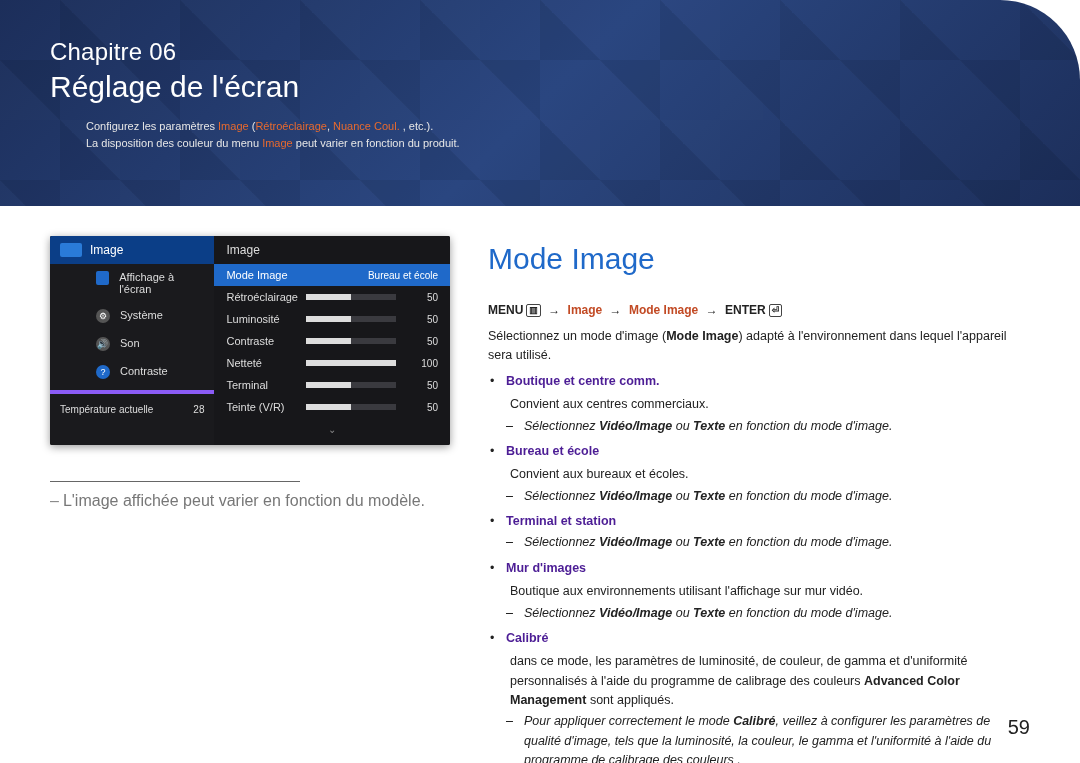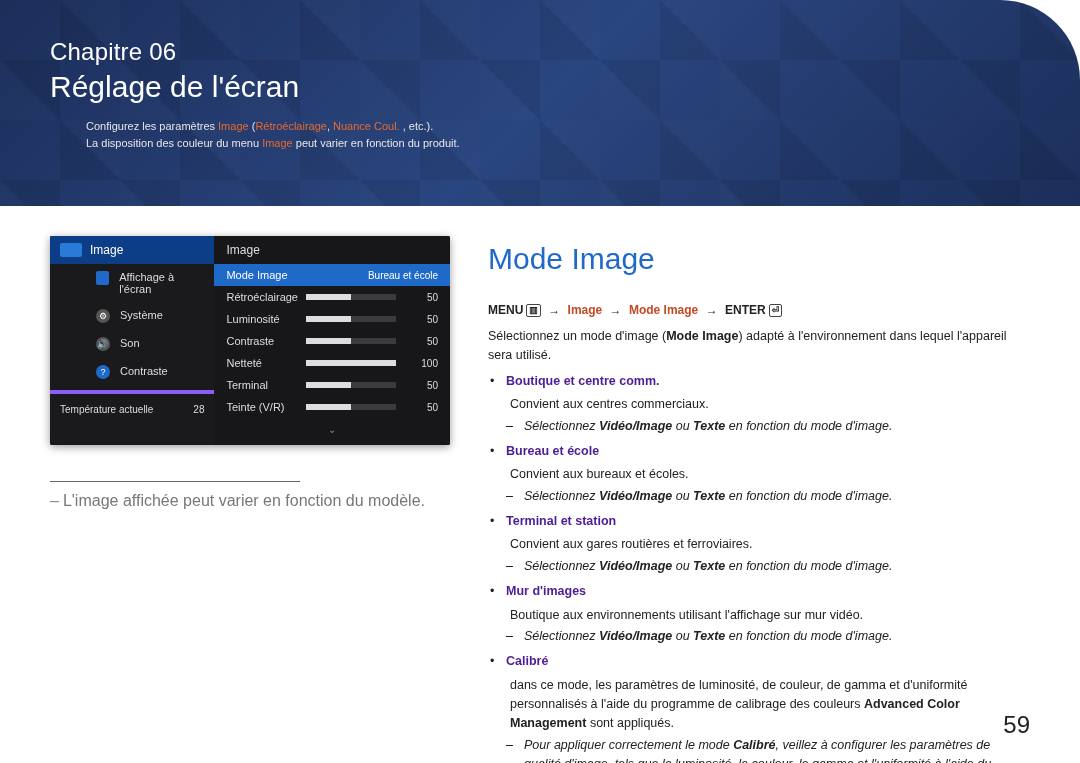--- a/index.html
+++ b/index.html
@@ -46,21 +46,21 @@
   .desc { }
   .bold { font-weight:700; }
   ul.modes { list-style:none; margin-left:0; }
   ul.modes>li { margin:6px 0 6px 14px; position:relative; padding-left:4px; }
   ul.modes>li::before { content:"•"; position:absolute; left:-12px; color:#222; }
   .mode-name { color:#4c1d95; font-weight:700; }
   .sub { margin:4px 0 2px 4px; }
   ul.subs { list-style:none;font-style:italic; }
   ul.subs>li { margin:2px 0 4px 14px; position:relative; padding-left:4px; }
   ul.subs>li::before { content:"‒"; position:absolute; left:-14px; color:#222; }
-  .page-num { position:absolute; right:50px; bottom:24px; font-size:24px; color:#222; }
+  .page-num { position:absolute; right:50px; bottom:24px; font-size:20px; color:#222; }
 </style>
 </head>
 <body>
 
 <div class="band">
   <div class="band-inner">
     <div class="chapter-label">Chapitre 06</div>
     <div class="chapter-title">Réglage de l'écran</div>
     <div class="intro">
       <span>Configurez les paramètres </span><span class="red">Image</span><span> (</span><span class="red">Rétroéclairage</span><span>, </span><span class="red">Nuance Coul.</span><span> , etc.).</span><br>
@@ -171,21 +171,21 @@
     <div class="desc">
       <span>Sélectionnez un mode d'image (</span><span class="bold">Mode Image</span><span>) adapté à l'environnement dans lequel l'appareil sera utilisé.</span>
     </div>
     <ul class="modes" id="modes-list">
         <li><span class="mode-name">Boutique et centre comm.</span><div class="sub">Convient aux centres commerciaux.</div><ul class="subs">
             <li>Sélectionnez <span class="bold">Vidéo/Image</span> ou <span class="bold">Texte</span> en fonction du mode d'image.</li>
           </ul></li>
         <li><span class="mode-name">Bureau et école</span><div class="sub">Convient aux bureaux et écoles.</div><ul class="subs">
             <li>Sélectionnez <span class="bold">Vidéo/Image</span> ou <span class="bold">Texte</span> en fonction du mode d'image.</li>
           </ul></li>
-        <li><span class="mode-name">Terminal et station</span><div class="sub">Convient aux gares routières et ferroviaires.</div><ul class="subs">
+        <li><span class="mode-name">Terminal et station</span><ul class="subs">
             <li>Sélectionnez <span class="bold">Vidéo/Image</span> ou <span class="bold">Texte</span> en fonction du mode d'image.</li>
           </ul></li>
         <li><span class="mode-name">Mur d'images</span><div class="sub">Boutique aux environnements utilisant l'affichage sur mur vidéo.</div><ul class="subs">
             <li>Sélectionnez <span class="bold">Vidéo/Image</span> ou <span class="bold">Texte</span> en fonction du mode d'image.</li>
           </ul></li>
         <li><span class="mode-name">Calibré</span><div class="sub">dans ce mode, les paramètres de luminosité, de couleur, de gamma et d'uniformité personnalisés à l'aide du programme de calibrage des couleurs <span class="bold">Advanced Color Management</span> sont appliqués.</div><ul class="subs">
             <li>Pour appliquer correctement le mode <span class="bold">Calibré</span>, veillez à configurer les paramètres de qualité d'image, tels que la luminosité, la couleur, le gamma et l'uniformité à l'aide du programme de calibrage des couleurs .</li>
           </ul></li>
       </ul>
   </div>

